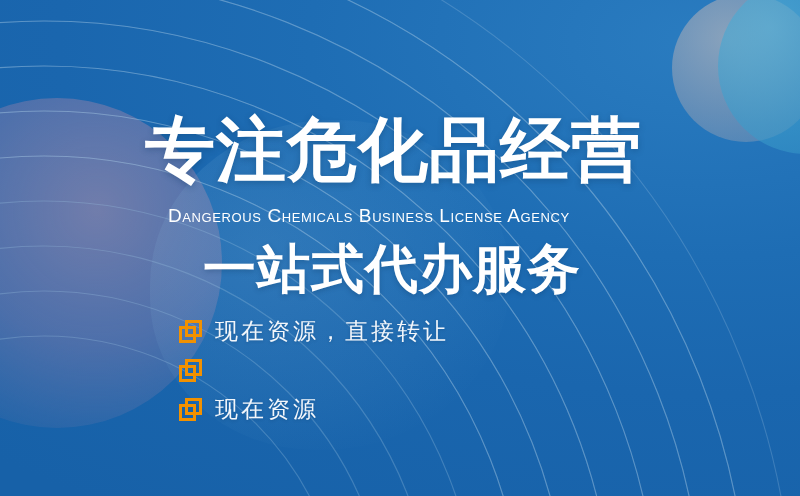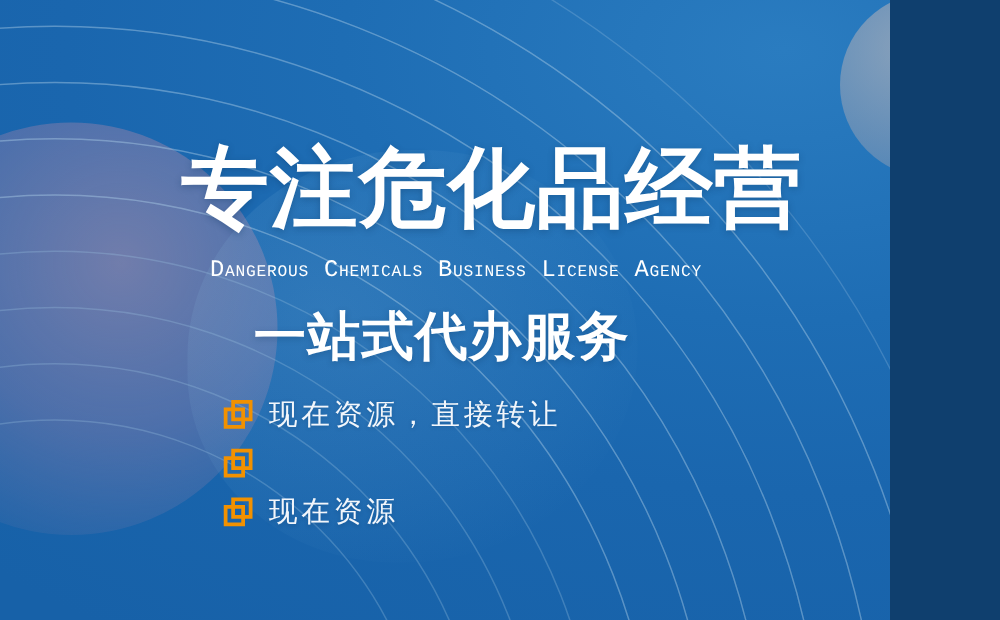--- a/index.html
+++ b/index.html
@@ -2,21 +2,21 @@
 <html><head>
 <meta charset="utf-8">
 <style>
   html, body {
     margin: 0;
     padding: 0;
     background: #0f3f6e;
   }
   #banner {
     position: relative;
-    width: 712px;
+    width: 800px;
     height: 496px;
     overflow: hidden;
     font-family: "Liberation Sans", "DejaVu Sans", sans-serif;
     background: #1a68b2;
     background-image:
       radial-gradient(130% 115% at 88% 8%, #2a7cc0 0%, #1e6db4 38%, #1a66ae 62%, #1761a8 100%);
     user-select: none;
   }
 
   
@@ -90,35 +90,35 @@
     color: #ffffff;
     letter-spacing: 1px;
     white-space: nowrap;
     text-shadow: 0 2px 6px rgba(10,50,90,0.30);
   }
 
   .subtitle-en {
     position: absolute;
     left: 168px;
     top: 204px;
-    font-family: Liberation Mono, monospace;
+    font-family: Liberation Sans, sans-serif;
     font-size: 19px;
     line-height: 24px;
     font-variant: small-caps;
     font-weight: 400;
     color: #ffffff;
     letter-spacing: 0.6px;
     white-space: nowrap;
   }
 
   .headline-2 {
     position: absolute;
     left: 203px;
     top: 244px;
-    font-size: 42px;
+    font-size: 53px;
     line-height: 50px;
     font-weight: bold;
     color: #ffffff;
     letter-spacing: 1px;
     white-space: nowrap;
     text-shadow: 0 2px 5px rgba(10,50,90,0.28);
   }
 
   .bullets {
     position: absolute;

